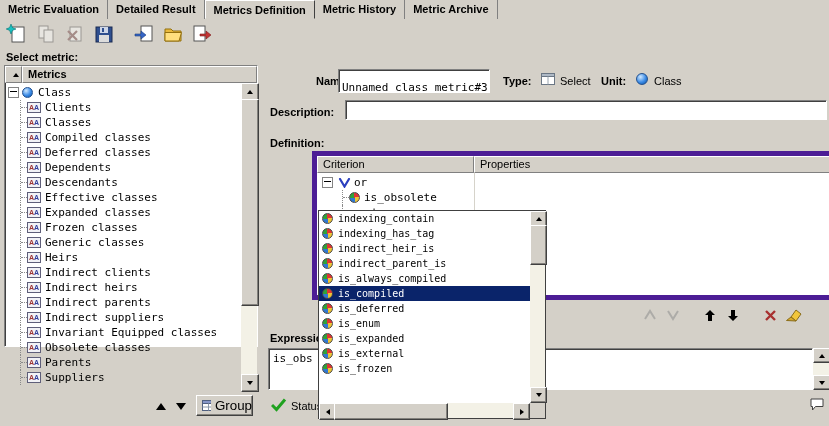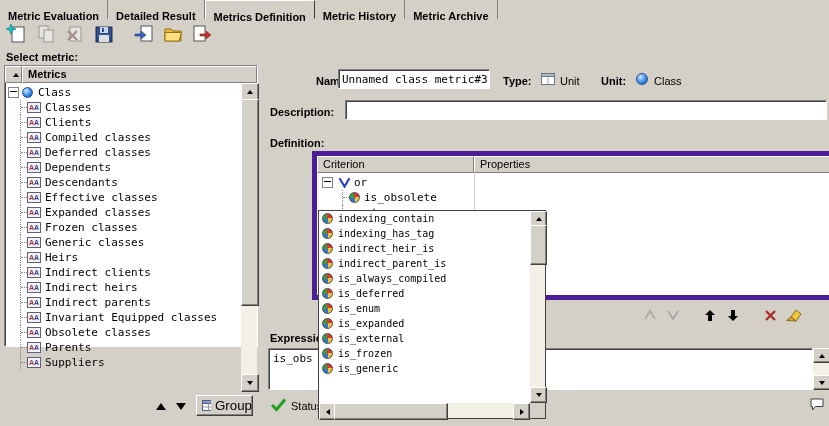--- a/index.html
+++ b/index.html
@@ -12,21 +12,21 @@
   
   .field{background:#fff;border:1px solid;border-color:#808080 #fff #fff #808080;
          box-shadow:inset 1px 1px 0 #404040;}
   .raised{background:#d4d0c8;border:1px solid;border-color:#fff #404040 #404040 #fff;
           box-shadow:inset -1px -1px 0 #83817c;}
   .hdrcell{background:#d4d0c8;border:1px solid;border-color:#fff #808080 #808080 #fff;
            padding:1px 0 0 5px;box-sizing:border-box;}
 
   
   #tabbar{position:absolute;left:0;top:0;width:829px;height:19px;display:flex;align-items:stretch;}
-  .tab{padding:10px 8px 0 8px;font-weight:bold;border-right:1px solid #808080;white-space:nowrap;cursor:default;}
+  .tab{padding:3px 8px 0 8px;font-weight:bold;border-right:1px solid #808080;white-space:nowrap;cursor:default;}
   .tab.active{background:#d4d0c8;border:1px solid;border-color:#fff #404040 transparent #fff;}
 
   
   #toolbar{position:absolute;left:4px;top:21px;height:26px;display:flex;align-items:center;gap:3px;}
   .tbtn{width:26px;height:24px;display:flex;align-items:center;justify-content:center;background:none;border:1px solid transparent;padding:0;}
   .tbtn.disabled{opacity:.45;filter:grayscale(70%);}
   .tsep{width:8px;height:1px;}
 
   
   #tree-panel{left:4px;top:65px;width:254px;height:282px;background:#fff;box-sizing:border-box;}
@@ -187,36 +187,36 @@
           <span class="expander"></span>
           <span class="ball"></span>
           <span class="tlabel">Class</span>
         </div>
       <div class="trow child">
             <span class="connector"></span>
             <span class="aicon">
               <i class="a1">A</i>
               <i class="a2">A</i>
             </span>
+            <span class="tlabel">Clients</span>
+          </div>
+          <div class="trow child">
+            <span class="connector"></span>
+            <span class="aicon">
+              <i class="a1">A</i>
+              <i class="a2">A</i>
+            </span>
             <span class="tlabel">Classes</span>
           </div>
           <div class="trow child">
             <span class="connector"></span>
             <span class="aicon">
               <i class="a1">A</i>
               <i class="a2">A</i>
             </span>
-            <span class="tlabel">Clients</span>
-          </div>
-          <div class="trow child">
-            <span class="connector"></span>
-            <span class="aicon">
-              <i class="a1">A</i>
-              <i class="a2">A</i>
-            </span>
             <span class="tlabel">Compiled classes</span>
           </div>
           <div class="trow child">
             <span class="connector"></span>
             <span class="aicon">
               <i class="a1">A</i>
               <i class="a2">A</i>
             </span>
             <span class="tlabel">Deferred classes</span>
           </div>
@@ -292,20 +292,28 @@
             </span>
             <span class="tlabel">Indirect heirs</span>
           </div>
           <div class="trow child">
             <span class="connector"></span>
             <span class="aicon">
               <i class="a1">A</i>
               <i class="a2">A</i>
             </span>
             <span class="tlabel">Indirect parents</span>
+          </div>
+          <div class="trow child">
+            <span class="connector"></span>
+            <span class="aicon">
+              <i class="a1">A</i>
+              <i class="a2">A</i>
+            </span>
+            <span class="tlabel">Indirect suppliers</span>
           </div>
           <div class="trow child">
             <span class="connector"></span>
             <span class="aicon">
               <i class="a1">A</i>
               <i class="a2">A</i>
             </span>
             <span class="tlabel">Invariant Equipped classes</span>
           </div>
           <div class="trow child">
@@ -355,30 +363,30 @@
     <svg width="13" height="11">
       <rect x="0.5" y="0.5" width="12" height="10" fill="#fff" stroke="#506080"></rect>
       <rect x="0.5" y="0.5" width="12" height="3" fill="#8696c8" stroke="#506080"></rect>
       <line x1="6.5" y1="3.5" x2="6.5" y2="10.5" stroke="#8c99aa"></line>
       <line x1="0.5" y1="7" x2="12.5" y2="7" stroke="#8c99aa"></line>
     </svg>
     <span>Group</span>
   </button>
 
   <div class="abs flabel" style="left:270px;top:75px;padding-left:46px;">Name:</div>
-  <div class="abs field" style="left:338px;top:69px;width:152px;height:20px;padding:3px 3px;box-sizing:border-box;overflow:hidden;white-space:nowrap;">
+  <div class="abs field" style="left:338px;top:69px;width:152px;height:20px;padding:11px 3px;box-sizing:border-box;overflow:hidden;white-space:nowrap;">
     <span class="mono">Unnamed class metric#3</span>
   </div>
   <div class="abs flabel" style="left:503px;top:75px;">Type:</div>
   <svg class="abs" style="left:541px;top:73px;" width="14" height="12">
     <rect x="0.5" y="0.5" width="13" height="11" fill="#fff" stroke="#6a7684"></rect>
     <rect x="0.5" y="0.5" width="13" height="3" fill="#aeb9c6" stroke="#6a7684"></rect>
     <line x1="7" y1="3.5" x2="7" y2="11.5" stroke="#9aa5b0"></line>
   </svg>
-  <div class="abs" style="left:560px;top:75px;">Unit</div>
+  <div class="abs" style="left:560px;top:75px;">Select</div>
   <div class="abs flabel" style="left:601px;top:75px;">Unit:</div>
   <span class="abs ball" style="left:636px;top:73px;width:12px;height:12px;"></span>
   <div class="abs" style="left:654px;top:75px;">Class</div>
 
   <div class="abs flabel" style="left:270px;top:106px;">Description:</div>
   <div class="abs field" style="left:345px;top:100px;width:482px;height:20px;padding:3px 3px;box-sizing:border-box;">
     <span class="mono"></span>
   </div>
 
   <div class="abs flabel" style="left:270px;top:137px;">Definition:</div>
@@ -482,43 +490,43 @@
           <span class="ddlabel">indirect_heir_is</span>
         </div>
         <div class="ddrow">
           <span class="pie"></span>
           <span class="ddlabel">indirect_parent_is</span>
         </div>
         <div class="ddrow">
           <span class="pie"></span>
           <span class="ddlabel">is_always_compiled</span>
         </div>
+        <div class="ddrow selected">
+          <span class="pie"></span>
+          <span class="ddlabel">is_compiled</span>
+        </div>
         <div class="ddrow">
           <span class="pie"></span>
           <span class="ddlabel">is_deferred</span>
         </div>
         <div class="ddrow">
           <span class="pie"></span>
           <span class="ddlabel">is_enum</span>
         </div>
         <div class="ddrow">
           <span class="pie"></span>
           <span class="ddlabel">is_expanded</span>
         </div>
         <div class="ddrow">
           <span class="pie"></span>
           <span class="ddlabel">is_external</span>
         </div>
         <div class="ddrow">
           <span class="pie"></span>
           <span class="ddlabel">is_frozen</span>
-        </div>
-        <div class="ddrow">
-          <span class="pie"></span>
-          <span class="ddlabel">is_generic</span>
         </div>
       </div>
     <div id="dd-vsb" class="sbtrack">
       <div class="sbtn raised" style="top:0;">
           <span class="tri t-up"></span>
         </div>
       <div class="thumb raised"></div>
       <div class="sbtn raised" style="bottom:0;">
           <span class="tri t-down"></span>
         </div>

